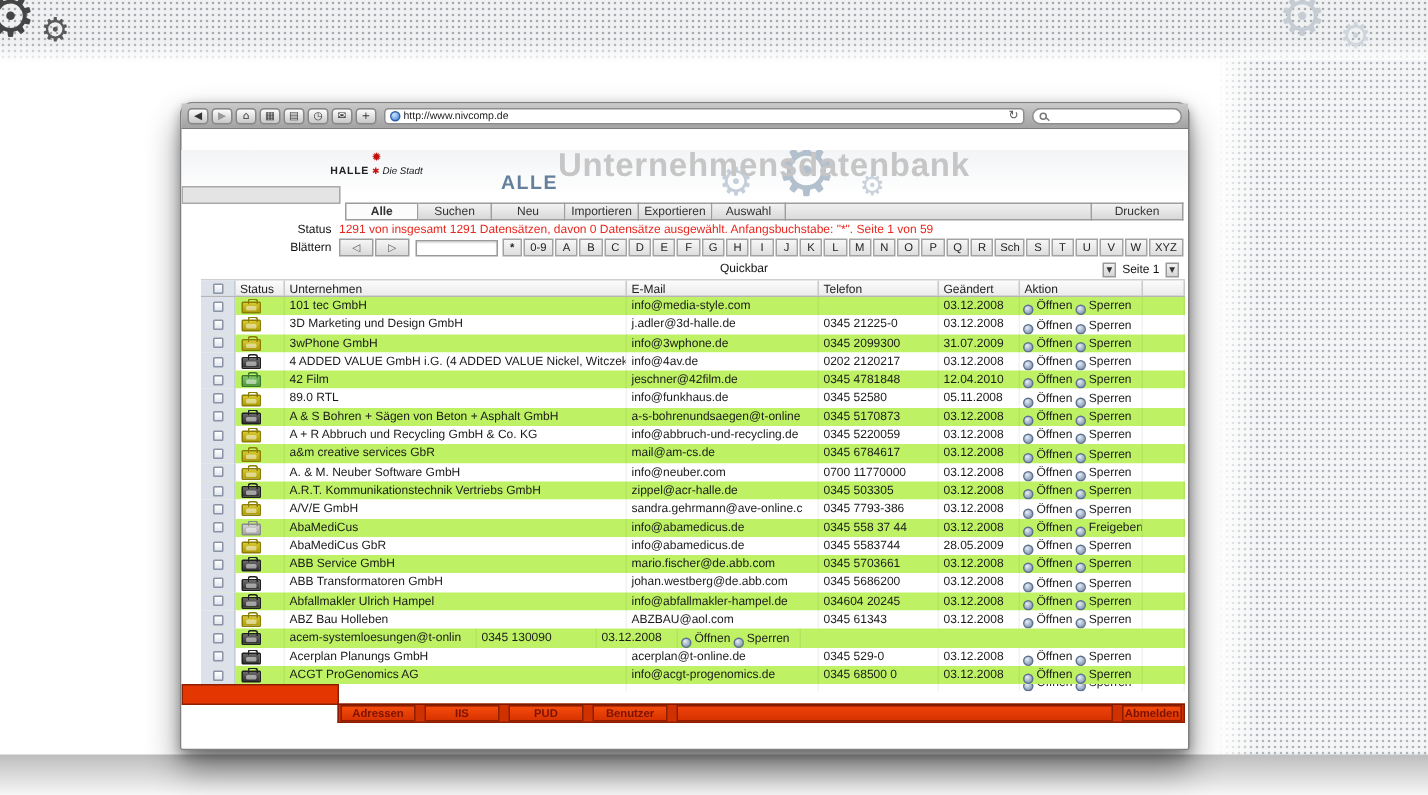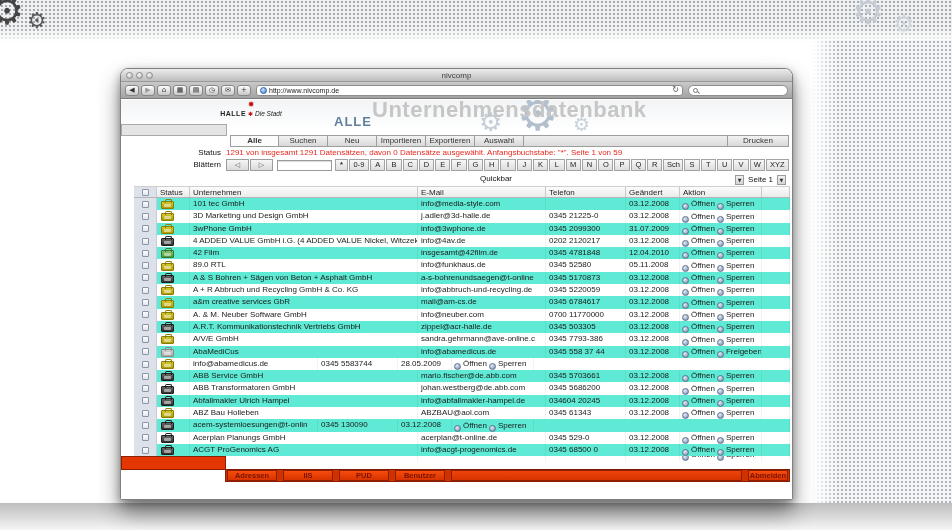--- a/index.html
+++ b/index.html
@@ -108,21 +108,21 @@
     font-size:5px;line-height:9px;text-align:center;color:#333}
   .quick-page{color:#111}
 
   
   .table{position:absolute;left:13px;top:86px;width:656px}
   .thead{display:flex;height:12px;background:linear-gradient(#fcfcfc,#ebebeb);
     border-top:1px solid #cfcfcf;border-bottom:1px solid #b5b5b5}
   .th{font-size:8px;color:#222;padding:1px 0 0 3px;border-right:1px solid #c9c9c9;
     overflow:hidden;white-space:nowrap}
   .tr{display:flex;height:12.3px;background:#fff}
-  .tr.alt{background:#5eead4}
+  .tr.alt{background:#bef264}
   .td{padding-left:3px;line-height:12px;overflow:hidden;white-space:nowrap;
     border-right:1px solid rgba(0,0,0,.05);color:#1a1a1a}
   .c0{width:23px;flex:0 0 23px}
   .c1{width:33px;flex:0 0 33px}
   .c2{width:228px;flex:0 0 228px}
   .c3{width:128px;flex:0 0 128px}
   .c4{width:80px;flex:0 0 80px}
   .c5{width:54px;flex:0 0 54px}
   .c6{width:82px;flex:0 0 82px}
   .c7{flex:1}
@@ -169,26 +169,20 @@
 <div class="bg-top">
   <span class="bg-gear g" style="left:-10px;top:-8px;font-size:38px;color:#454545">⚙</span>
   <span class="bg-gear g" style="left:27px;top:10px;font-size:22px;color:#5a5a5a">⚙</span>
   <span class="bg-gear g" style="left:852px;top:-6px;font-size:36px;color:#c6ccd4">⚙</span>
   <span class="bg-gear g" style="left:893px;top:12px;font-size:24px;color:#ced4db">⚙</span>
 </div>
 <div class="bg-right"></div>
 <div class="bg-bottom"></div>
 
 <div class="window">
-  <div class="titlebar">
-    <span class="tl"></span>
-    <span class="tl"></span>
-    <span class="tl"></span>
-    <span class="wtitle">nivcomp</span>
-  </div>
   <div class="toolbar">
     <span class="tbtn">
         <span class="g">◀</span>
       </span>
     <span class="tbtn dis">
         <span class="g">▶</span>
       </span>
     <span class="tbtn">
         <span class="g">⌂</span>
       </span>
@@ -395,21 +389,21 @@
   </div>
 
   <div class="tr alt">
     <div class="td c0">
               <span class="cb"></span>
             </div>
     <div class="td c1">
               <span class="bc green"></span>
             </div>
     <div class="td c2">42 Film</div>
-    <div class="td c3">insgesamt@42film.de</div>
+    <div class="td c3">jeschner@42film.de</div>
     <div class="td c4">0345 4781848</div>
     <div class="td c5">12.04.2010</div>
     <div class="td c6">
       <span class="radio"></span>
       <span class="rlbl">Öffnen</span>
       <span class="radio"></span>
       <span class="rlbl">Sperren</span>
     </div>
     <div class="td c7"></div>
   </div>
@@ -574,20 +568,21 @@
     <div class="td c7"></div>
   </div>
 
   <div class="tr">
     <div class="td c0">
               <span class="cb"></span>
             </div>
     <div class="td c1">
               <span class="bc yellow"></span>
             </div>
+    <div class="td c2">AbaMediCus GbR</div>
     <div class="td c3">info@abamedicus.de</div>
     <div class="td c4">0345 5583744</div>
     <div class="td c5">28.05.2009</div>
     <div class="td c6">
       <span class="radio"></span>
       <span class="rlbl">Öffnen</span>
       <span class="radio"></span>
       <span class="rlbl">Sperren</span>
     </div>
     <div class="td c7"></div>

